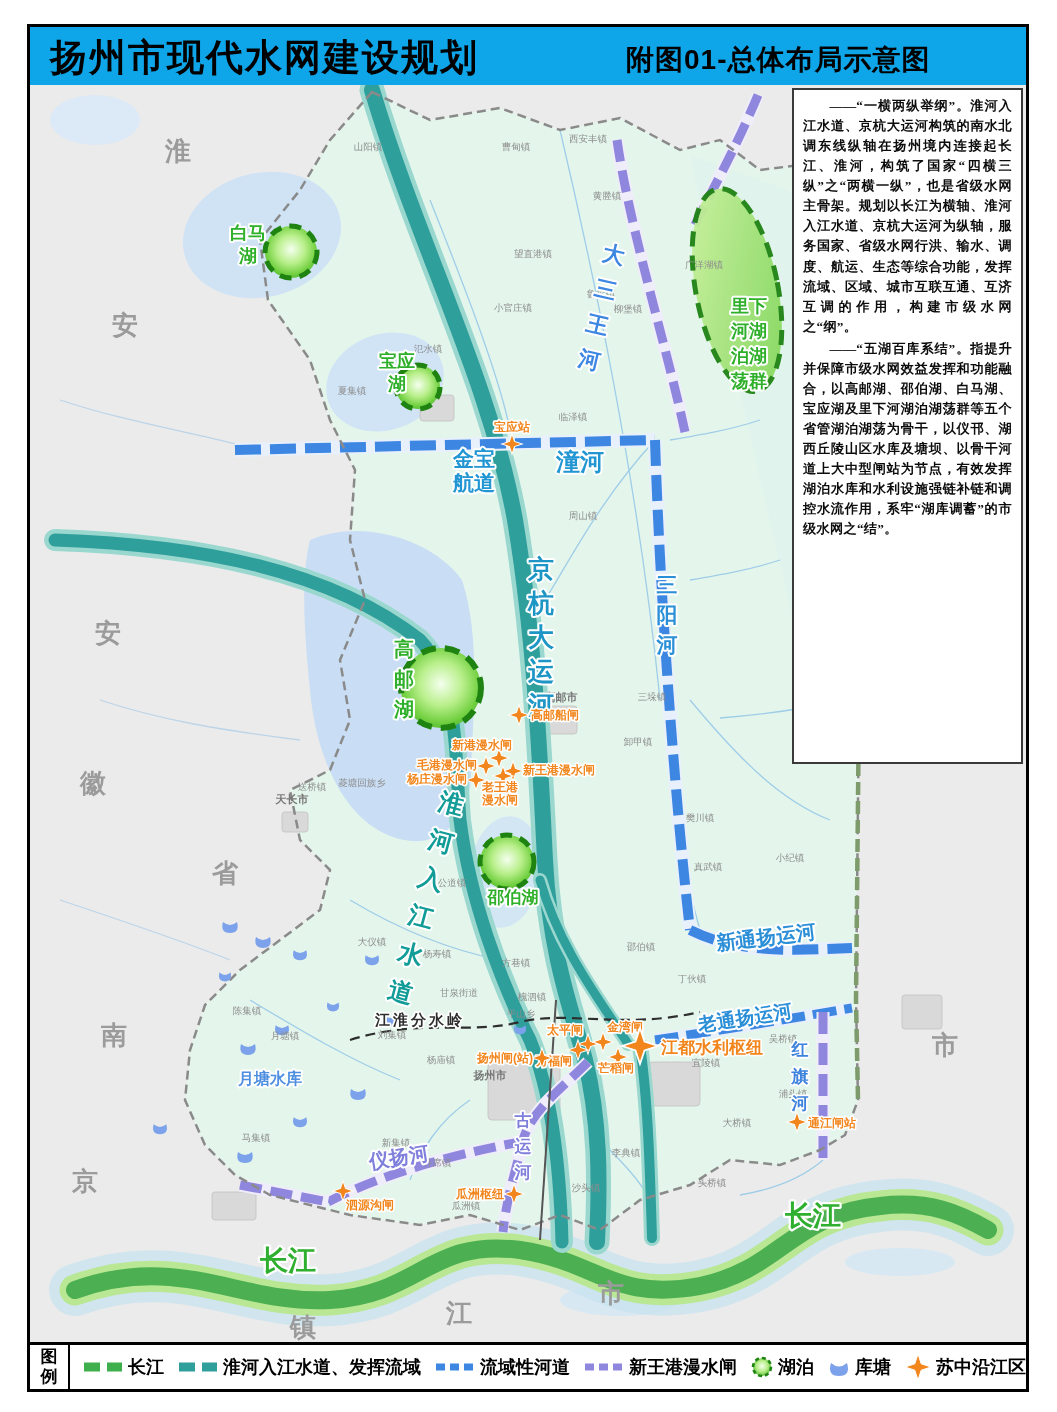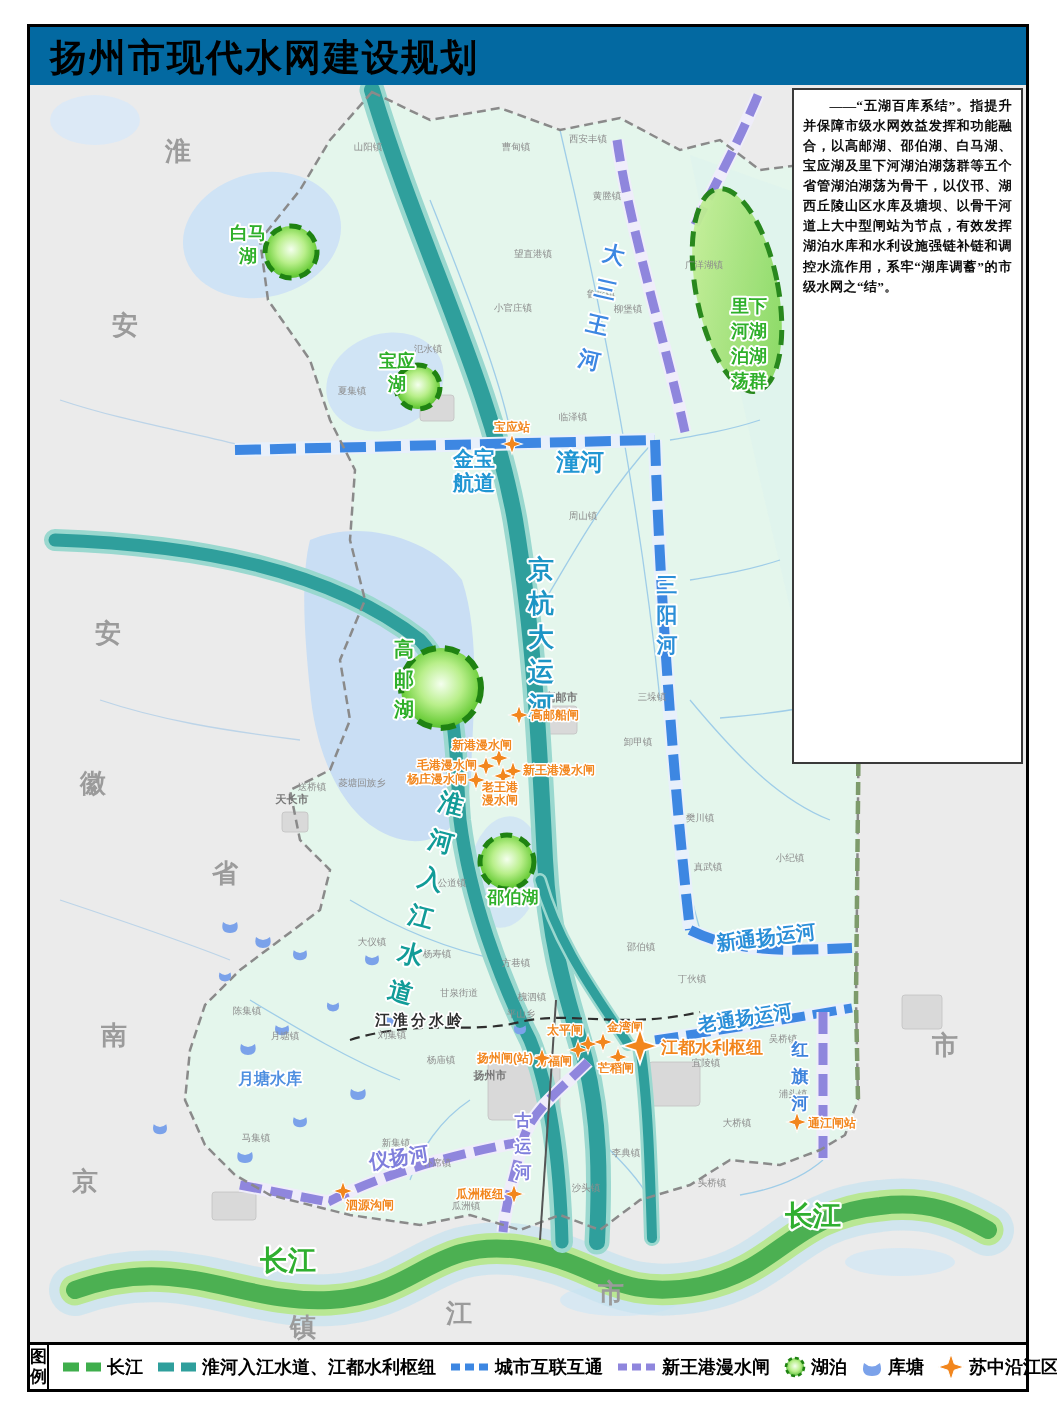--- a/index.html
+++ b/index.html
@@ -1,19 +1,19 @@
 <!DOCTYPE html>
 <html><head>
 <meta charset="utf-8">
 <style>
   html,body{margin:0;padding:0;background:#fff;}
   .sheet{position:relative;width:1057px;height:1412px;background:#fff;overflow:hidden;
          font-family:"Liberation Sans",sans-serif;}
   .frame{position:absolute;left:27px;top:24px;width:996px;height:1362px;border:3px solid #000;background:#fff;}
-  .header{position:absolute;left:30px;top:27px;width:996px;height:58px;background:#0369a1;}
+  .header{position:absolute;left:30px;top:27px;width:996px;height:58px;background:#0ea5e9;}
   .title{position:absolute;left:20px;top:6px;font-size:37px;font-weight:900;letter-spacing:2px;color:#000;}
   .subtitle{position:absolute;left:596px;top:14px;font-size:28px;font-weight:800;letter-spacing:1px;color:#000;}
   .map-wrap{position:absolute;left:30px;top:85px;width:996px;height:1257px;overflow:hidden;}
   svg{display:block;}
   #map-svg{font-family:"Liberation Sans",sans-serif;}
   .info-panel{position:absolute;left:792px;top:88px;width:231px;height:676px;background:#fff;
       border:2px solid #3a3a3a;box-sizing:border-box;padding:6px 9px 4px 9px;overflow:hidden;}
   .info-panel p{margin:0 0 2px 0;font-family:"Liberation Serif",serif;font-size:13.2px;line-height:1.52;
       letter-spacing:.3px;text-align:justify;text-indent:2em;color:#0c0c0c;font-weight:600;}
   .legend{position:absolute;left:30px;top:1342px;width:996px;height:47px;background:#fff;
@@ -24,20 +24,21 @@
   .legend-item{display:flex;align-items:center;gap:4px;font-size:18px;font-weight:700;color:#000;white-space:nowrap;}
 </style>
 </head>
 <body>
 
 <div class="sheet">
   <div class="frame"></div>
 
   <div class="header">
     <div class="title">扬州市现代水网建设规划</div>
+    <div class="subtitle">附图01-总体布局示意图</div>
   </div>
 
   <div class="map-wrap">
   <svg id="map-svg" viewBox="30 85 996 1257" width="996" height="1257">
     <defs>
       <radialGradient id="lakeG" cx="50%" cy="45%" r="60%">
         <stop offset="0%" stop-color="#f4ffee"></stop>
         <stop offset="45%" stop-color="#b9ef8b"></stop>
         <stop offset="80%" stop-color="#72d041"></stop>
         <stop offset="100%" stop-color="#4ab42c"></stop>
@@ -327,46 +328,47 @@
           </g>
           <g>
             <use href="#starSym" transform="translate(343,1191) scale(0.85)" fill="#f2861d" stroke="#ffffff" stroke-width="1.2"></use>
             <text x="346" y="1209" font-size="12" font-weight="800" fill="#f2861d" text-anchor="start" style="paint-order:stroke;stroke:#ffffff;stroke-width:3.2px;stroke-linejoin:round;">泗源沟闸</text>
           </g>
         </g>
   </svg>
   </div>
 
   <div class="info-panel">
+    <p>——“一横两纵举纲”。淮河入江水道、京杭大运河构筑的南水北调东线纵轴在扬州境内连接起长江、淮河，构筑了国家“四横三纵”之“两横一纵”，也是省级水网主骨架。规划以长江为横轴、淮河入江水道、京杭大运河为纵轴，服务国家、省级水网行洪、输水、调度、航运、生态等综合功能，发挥流域、区域、城市互联互通、互济互调的作用，构建市级水网之“纲”。</p>
     <p>——“五湖百库系结”。指提升并保障市级水网效益发挥和功能融合，以高邮湖、邵伯湖、白马湖、宝应湖及里下河湖泊湖荡群等五个省管湖泊湖荡为骨干，以仪邗、湖西丘陵山区水库及塘坝、以骨干河道上大中型闸站为节点，有效发挥湖泊水库和水利设施强链补链和调控水流作用，系牢“湖库调蓄”的市级水网之“结”。</p>
   </div>
 
   <div class="legend">
     <div class="legend-key">
       <span>图</span>
       <span>例</span>
     </div>
     <div class="legend-items">
       <div class="legend-item">
         <svg width="42" height="14">
             <line x1="2" y1="7" x2="40" y2="7" stroke="#3fae4c" stroke-width="9" stroke-dasharray="16 7"></line>
           </svg>
         <span>长江</span>
       </div>
       <div class="legend-item">
         <svg width="42" height="14">
             <line x1="2" y1="7" x2="40" y2="7" stroke="#2f9f9c" stroke-width="9" stroke-dasharray="16 7"></line>
           </svg>
-        <span>淮河入江水道、江都水利枢纽</span>
+        <span>淮河入江水道、发挥流域</span>
       </div>
       <div class="legend-item">
         <svg width="42" height="14">
             <line x1="2" y1="7" x2="40" y2="7" stroke="#3d87e2" stroke-width="7" stroke-dasharray="9 5"></line>
           </svg>
-        <span>城市互联互通</span>
+        <span>流域性河道</span>
       </div>
       <div class="legend-item">
         <svg width="42" height="14">
             <line x1="2" y1="7" x2="40" y2="7" stroke="#8f86dd" stroke-width="7" stroke-dasharray="9 5"></line>
           </svg>
         <span>新王港漫水闸</span>
       </div>
       <div class="legend-item">
         <svg width="24" height="24">
           <defs>

